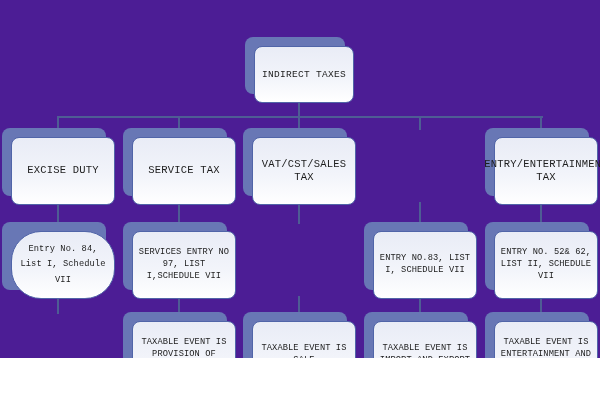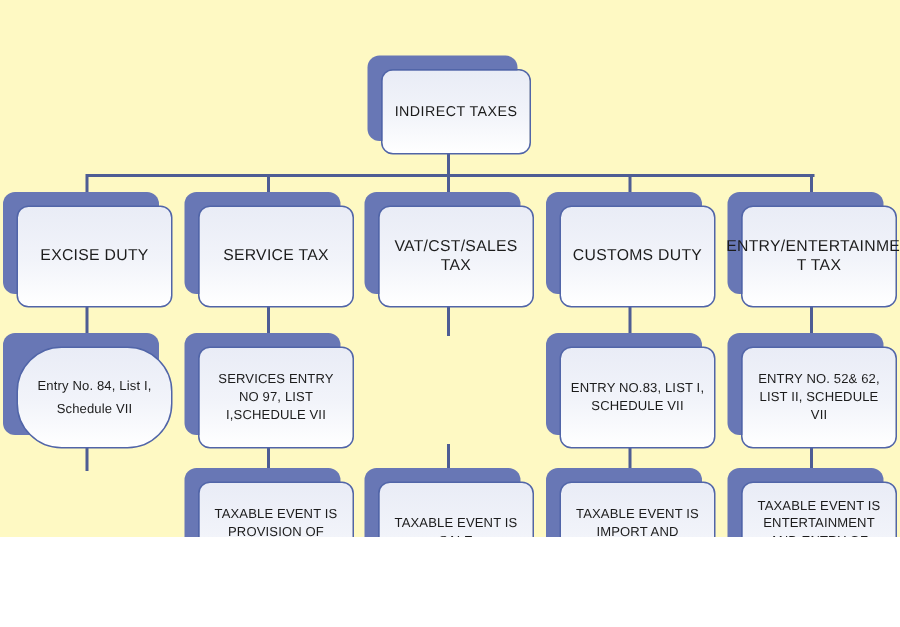--- a/index.html
+++ b/index.html
@@ -1,20 +1,20 @@
 <!DOCTYPE html>
 <html><head>
 <meta charset="utf-8">
 <style>
   html,body{margin:0;padding:0;background:#ffffff;}
   #canvas{
     position:relative;
     width:600px;height:358px;
-    background:#fef9c3;
-    font-family:Liberation Sans, sans-serif;
+    background:#4c1d95;
+    font-family:Liberation Mono, monospace;
     color:#1c1c1c;
     overflow:hidden;
   }
   
   .conn{position:absolute;background:#4e5d94;}
   .conn.v{width:2px;}
   .conn.h{height:2px;}
   
   .node{position:absolute;}
   .node .back{
@@ -75,24 +75,20 @@
     <div class="front">EXCISE DUTY</div>
   </div>
   <div class="node lvl2 col c1 row2">
     <div class="back"></div>
     <div class="front">SERVICE TAX</div>
   </div>
   <div class="node lvl2 col c2 row2">
     <div class="back"></div>
     <div class="front">VAT/CST/SALES TAX</div>
   </div>
-  <div class="node lvl2 col c3 row2">
-    <div class="back"></div>
-    <div class="front">CUSTOMS DUTY</div>
-  </div>
   <div class="node lvl2 col c4 row2">
     <div class="back"></div>
     <div class="front">ENTRY/ENTERTAINMENT TAX</div>
   </div>
 
   <div class="node lvl3 loose col c0 row3">
     <div class="back"></div>
     <div class="front">Entry No. 84, List I, Schedule VII</div>
   </div>
   <div class="node lvl3 col c1 row3">

